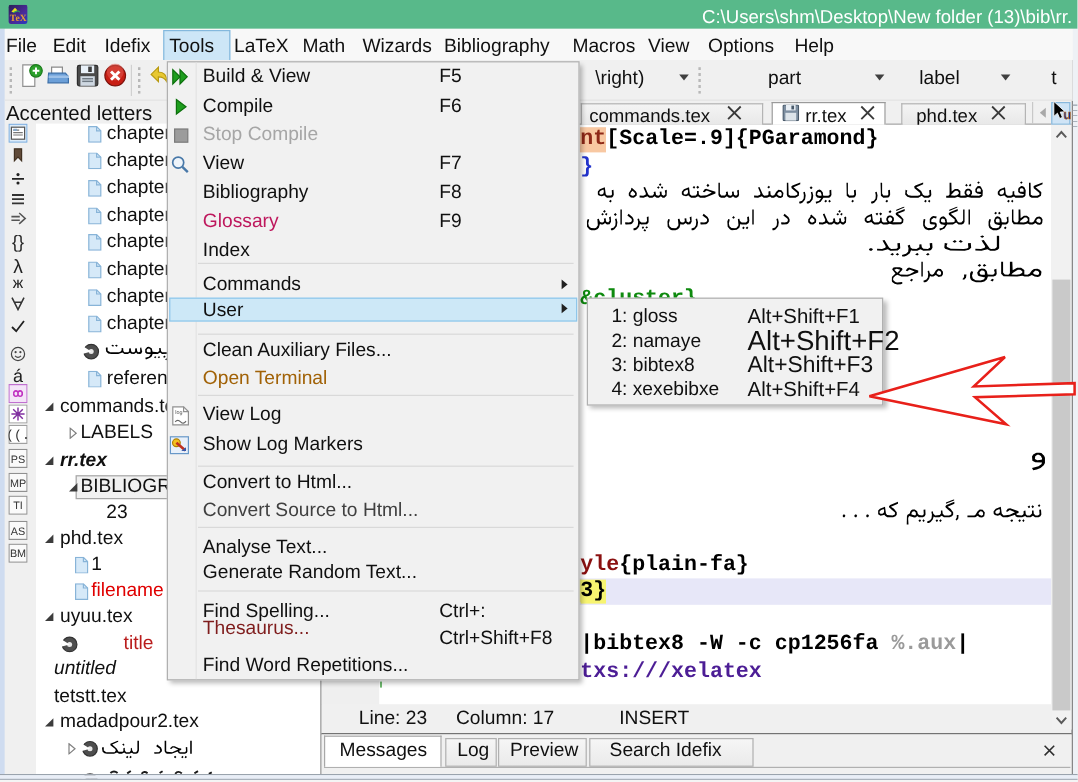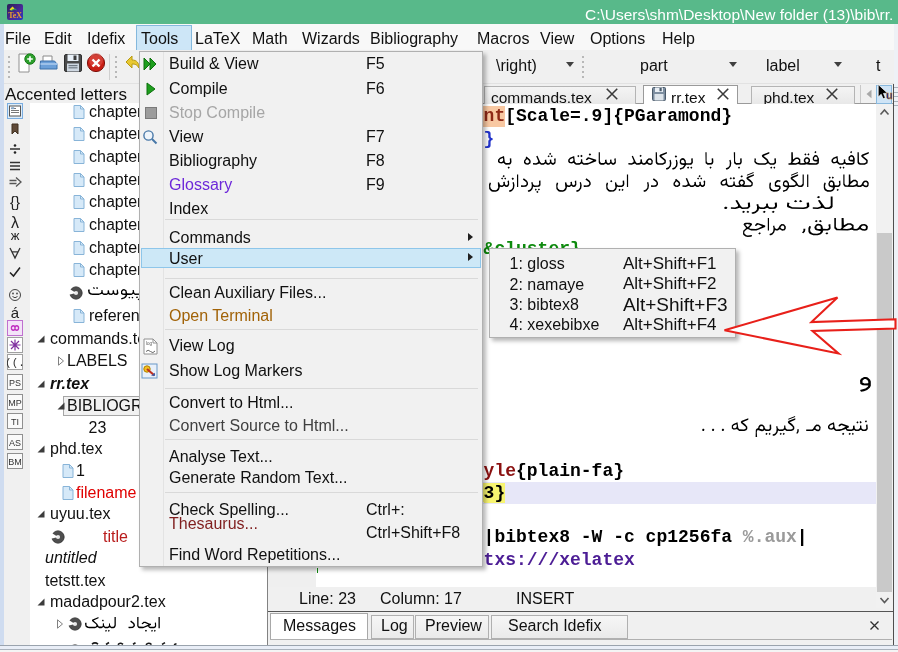--- a/index.html
+++ b/index.html
@@ -382,42 +382,42 @@
 <div class="abs" style="left:140.5px;top:248.2px;width:340px;height:19.6px;background:#cde8f7;border:1px solid #8ec6ea;box-sizing:border-box"></div>
 <div class="mi" style="top:53.2px;color:#101010">Build &amp; View</div>
 <div class="sc" style="top:53.2px;color:#101010">F5</div>
 <div class="mi" style="top:77.5px;color:#101010">Compile</div>
 <div class="sc" style="top:77.5px;color:#101010">F6</div>
 <div class="mi" style="top:101.7px;color:#a6a6a6">Stop Compile</div>
 <div class="mi" style="top:125.89999999999999px;color:#101010">View</div>
 <div class="sc" style="top:125.89999999999999px;color:#101010">F7</div>
 <div class="mi" style="top:150.1px;color:#101010">Bibliography</div>
 <div class="sc" style="top:150.1px;color:#101010">F8</div>
-<div class="mi" style="top:174.29999999999998px;color:#6d28d9">Glossary</div>
+<div class="mi" style="top:174.29999999999998px;color:#be185d">Glossary</div>
 <div class="sc" style="top:174.29999999999998px;color:#101010">F9</div>
 <div class="mi" style="top:197.7px;color:#101010">Index</div>
 <div class="sep" style="top:218.5px"></div>
 <div class="mi" style="top:226.79999999999998px;color:#101010">Commands</div>
 <div class="abs tri-r" style="left:468px;top:232.6px"></div>
 <div class="mi" style="top:247.5px;color:#101010">User</div>
 <div class="abs tri-r" style="left:468px;top:253.3px"></div>
 <div class="sep" style="top:277.5px"></div>
 <div class="mi" style="top:281.7px;color:#101010">Clean Auxiliary Files...</div>
 <div class="mi" style="top:305.0px;color:#a16207">Open Terminal</div>
 <div class="sep" style="top:328.5px"></div>
 <div class="mi" style="top:335.3px;color:#101010">View Log</div>
 <div class="mi" style="top:359.5px;color:#101010">Show Log Markers</div>
 <div class="sep" style="top:387.5px"></div>
 <div class="mi" style="top:391.8px;color:#101010">Convert to Html...</div>
 <div class="mi" style="top:415.0px;color:#404040">Convert Source to Html...</div>
 <div class="sep" style="top:438.8px"></div>
 <div class="mi" style="top:445.9px;color:#101010">Analyse Text...</div>
 <div class="mi" style="top:467.3px;color:#101010">Generate Random Text...</div>
 <div class="sep" style="top:491.5px"></div>
-<div class="mi" style="top:499.0px;color:#101010">Check Spelling...</div>
+<div class="mi" style="top:499.0px;color:#101010">Find Spelling...</div>
 <div class="sc" style="top:499.0px;color:#101010">Ctrl+:</div>
 <div class="mi" style="top:513px;color:#7f1d1d">Thesaurus...</div>
 <div class="sc" style="top:521.5px;color:#101010">Ctrl+Shift+F8</div>
 <div class="mi" style="top:544.0px;color:#101010">Find Word Repetitions...</div>
 <svg class="abs" style="left:141px;top:55px" width="18" height="18" viewBox="0 0 18 18">
 <path d="M3 3 L9 9 L3 15 Z" fill="#1e9e1e" stroke="#0c700c"></path>
     <path d="M9 3 L15 9 L9 15 Z" fill="#1e9e1e" stroke="#0c700c"></path>
   </svg>
 <svg class="abs" style="left:142px;top:79.5px" width="18" height="18" viewBox="0 0 18 18">
 <path d="M5 3 L13 9 L5 15 Z" fill="#1e9e1e" stroke="#0c700c"></path>
@@ -438,21 +438,21 @@
 <svg class="abs" style="left:141px;top:361.5px" width="18" height="18" viewBox="0 0 18 18">
 <rect x="1" y="2" width="15" height="14" fill="#e8f0fa" stroke="#6898c8"></rect>
 <circle cx="6" cy="7" r="3.2" fill="#f4c020" stroke="#b08000"></circle>
 <path d="M6 7 L13.5 13.5" stroke="#c03020" stroke-width="2.2"></path>
 <path d="M10 13.8 l4 0 l0 -3 z" fill="#3858a8"></path>
   </svg>
 <div class="abs" style="left:488.7px;top:248px;width:247px;height:89.5px;background:#f1f1f1;border:1px solid #b0b0b0;box-sizing:border-box;box-shadow:3px 3px 4px rgba(0,0,0,0.28)"></div>
 <div class="txt" style="left:509.5px;top:253.3px">1: gloss</div>
 <div class="txt" style="left:623px;top:252.8px;font-size:17px">Alt+Shift+F1</div>
 <div class="txt" style="left:509.5px;top:273.9px">2: namaye</div>
-<div class="txt" style="left:623px;top:273.4px;font-size:17px">Alt+Shift+F2</div>
+<div class="txt" style="left:623px;top:273.4px;font-size:23px">Alt+Shift+F2</div>
 <div class="txt" style="left:509.5px;top:294.1px">3: bibtex8</div>
 <div class="txt" style="left:623px;top:293.6px;font-size:19px">Alt+Shift+F3</div>
 <div class="txt" style="left:509.5px;top:314.3px">4: xexebibxe</div>
 <div class="txt" style="left:623px;top:313.8px;font-size:17px">Alt+Shift+F4</div>
 <svg class="abs" style="left:720px;top:290px" width="178" height="70" viewBox="720 290 178 70">
 <path d="M724.5 330.2 L837.5 297.5 L811.5 322 L895.5 319.3 L895.5 328.5 L812.5 331 L838.5 353.5 Z" fill="#fff" stroke="#e8201a" stroke-width="2.1" stroke-linejoin="miter"></path>
   </svg>
 <svg class="abs" style="left:876.5px;top:83.5px" width="17" height="19" viewBox="0 0 17 19">
 <path d="M1.2 0.5 L1.2 13 L4.2 10.3 L6.1 14.8 L8.4 13.8 L6.5 9.4 L10.6 9.2 Z" fill="#000" stroke="#fff" stroke-width="0.7"></path>
 <text x="9" y="15" font-size="11" font-weight="bold" fill="#1a2a8a" stroke="#c87820" stroke-width="0.5" font-family="Liberation Sans">u</text>

